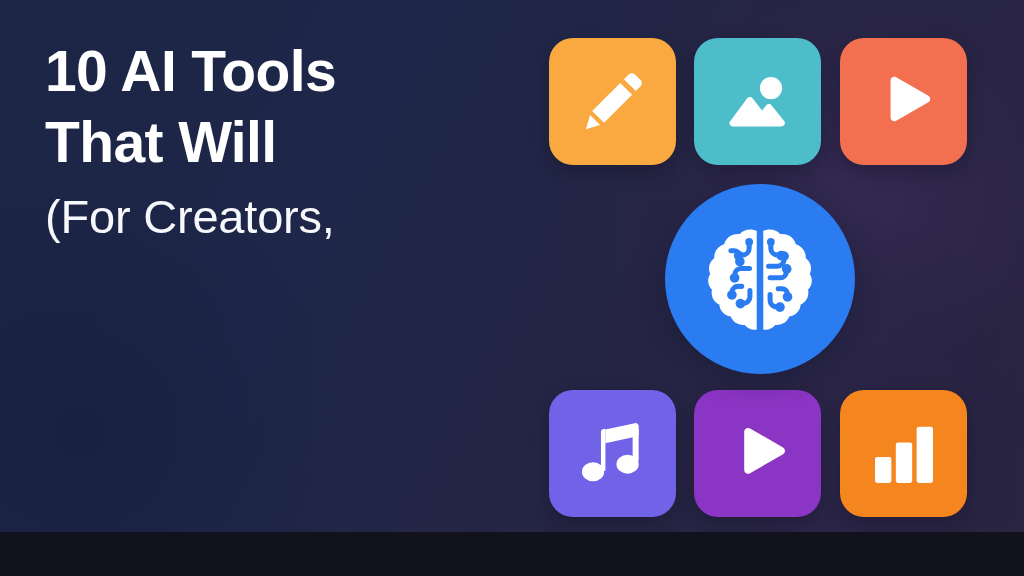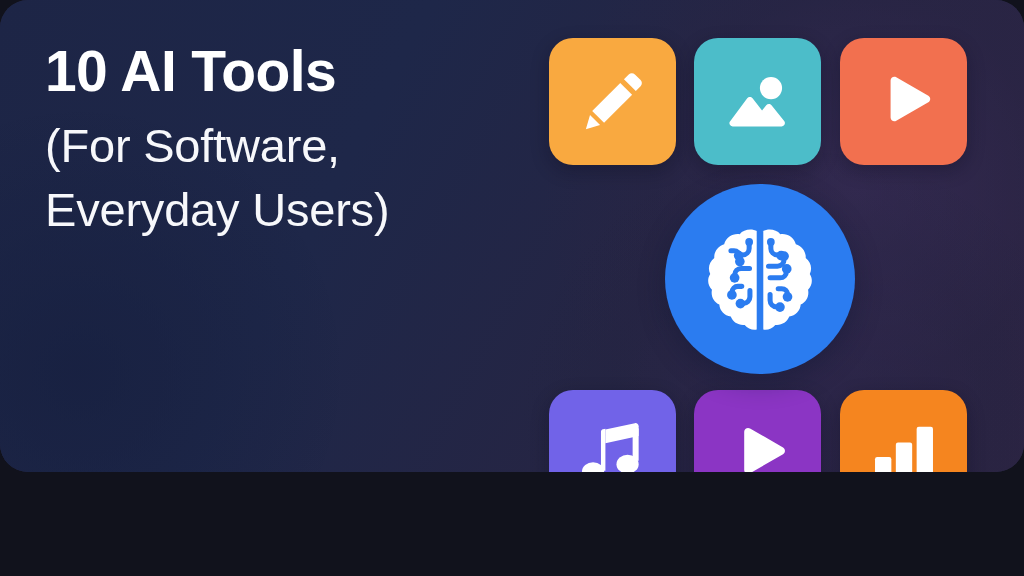--- a/index.html
+++ b/index.html
@@ -109,34 +109,34 @@
     display: flex;
     align-items: center;
     justify-content: center;
     box-shadow: 0 8px 26px rgba(12,20,50,0.38);
   }
   .brain-badge svg { display: block; }
 </style>
 </head>
 <body>
 
-<div id="canvas" style="width: 1024px; height: 472px; border-radius: 28px;">
+<div id="canvas" style="width: 1024px; height: 532px;">
 
   <div class="bg-base"></div>
   <div class="bg-glow-right"></div>
   <div class="bg-glow-bottom"></div>
   <div class="bg-glow-left"></div>
 
   <div class="text-block">
     <h1 class="headline">
       <span class="hl-line">10 AI Tools</span>
+      <span class="hl-line">That Will</span>
     </h1>
     <p class="subhead">
-      <span class="sh-line">(For Software,</span>
-      <span class="sh-line">Everyday Users)</span>
+      <span class="sh-line">(For Creators,</span>
     </p>
   </div>
 
   <div class="tile tile-r1 col-1" style="background: rgb(249, 169, 64);">
     <span>
       <svg width="74" height="74" viewBox="0 0 24 24" fill="#ffffff" aria-hidden="true">
         <path d="M3.2 20.8l1.35-4.6 3.25 3.25-4.6 1.35z"></path>
         <path d="M5.25 14.9l9.1-9.1 3.85 3.85-9.1 9.1z"></path>
         <path d="M15.55 4.6l1.55-1.55c.55-.55 1.45-.55 2 0l1.85 1.85c.55.55.55 1.45 0 2L19.4 8.45 15.55 4.6z"></path>
       </svg>

